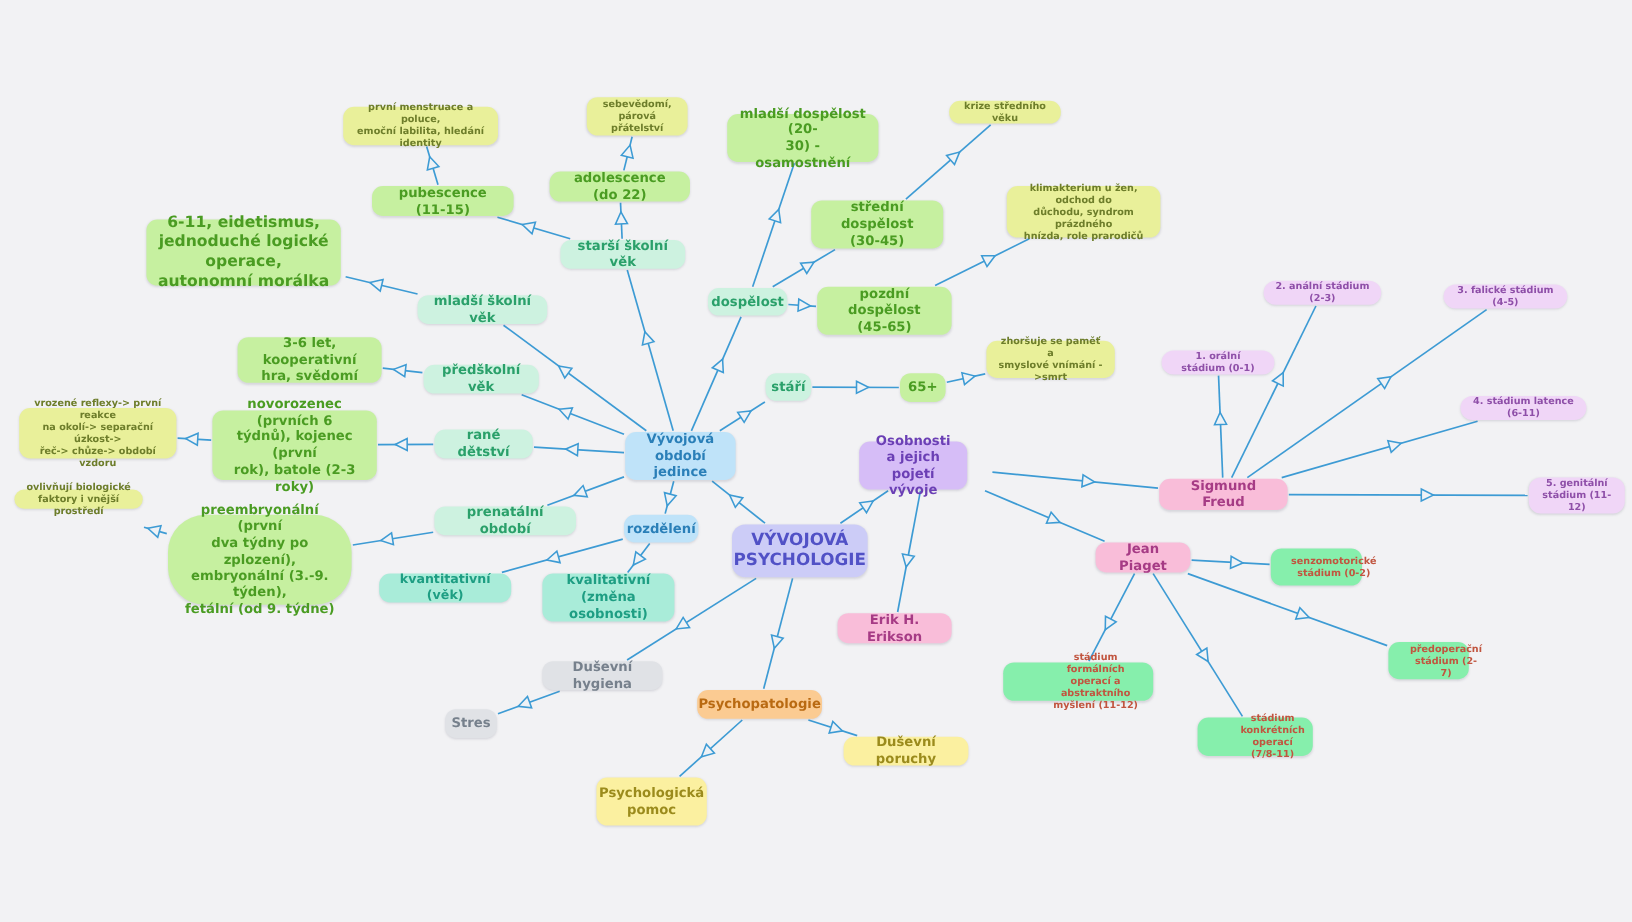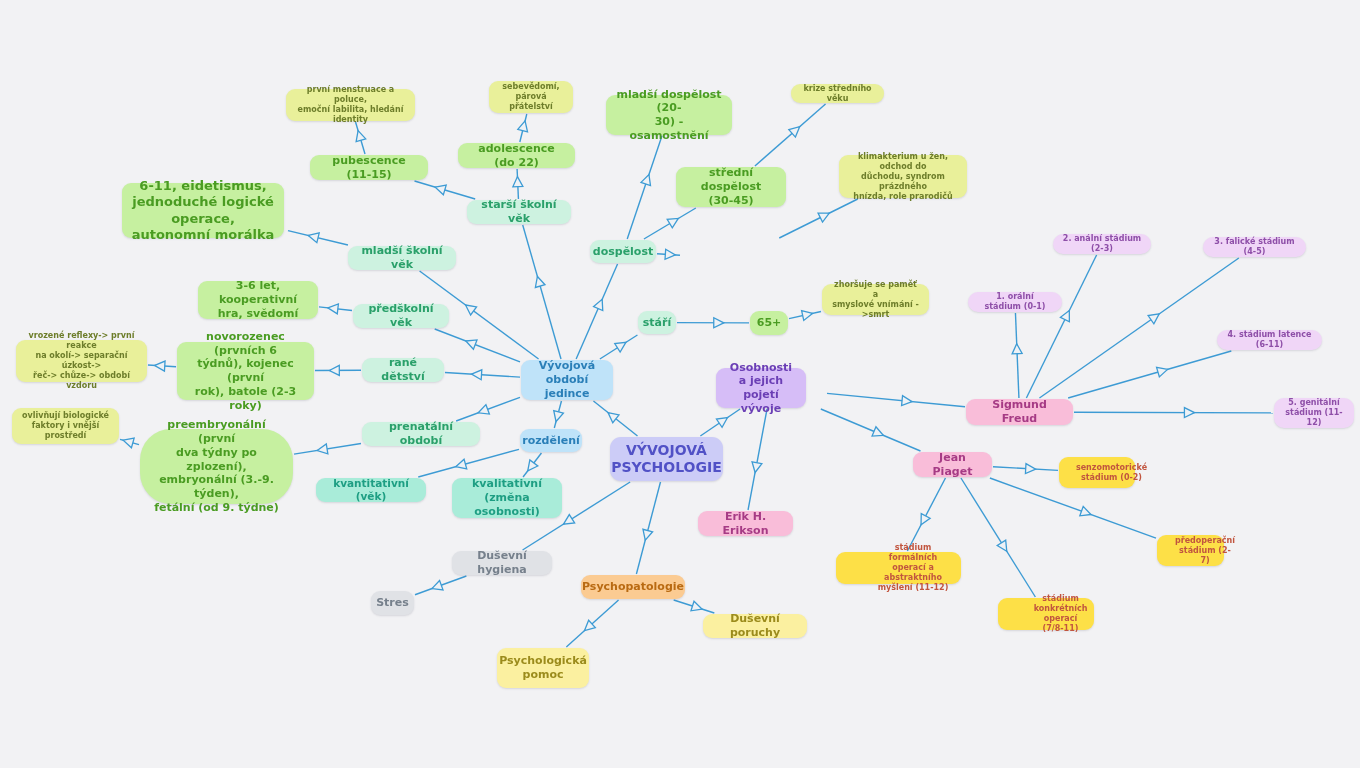--- a/index.html
+++ b/index.html
@@ -28,21 +28,21 @@
   
   .c-central{background:#ccccf7;color:#5151c6;border-radius:11px;}
   .c-blue{background:#bfe3f9;color:#2a7fb8;}
   .c-mint{background:#cdf2e0;color:#2aa06a;}
   .c-teal{background:#a9ecd9;color:#1e9e83;}
   .c-green{background:#c6f0a0;color:#4a9c22;}
   .c-ygreen{background:#e9f09a;color:#6d7d2a;}
   .c-violet{background:#d6bdf7;color:#6b3fb5;}
   .c-lilac{background:#f0d6f7;color:#8e4fa8;border-radius:10px;}
   .c-pink{background:#f9bdd9;color:#a63b85;}
-  .c-salmon{background:#fde047;color:#c1553f;padding-left:38px;}
+  .c-salmon{background:#86efac;color:#c1553f;padding-left:38px;}
   .c-orange{background:#fbcb92;color:#b96a12;}
   .c-yellow{background:#fbf0a0;color:#9b8b1c;}
   .c-gray{background:#e0e2e6;color:#76808c;}
 </style>
 </head>
 <body>
 
 <div id="canvas">
   <svg id="edges" xmlns="http://www.w3.org/2000/svg">
       <g>
@@ -236,21 +236,21 @@
 období jedince</div>
     <div class="node c-blue" style="left: 520px; top: 429px; width: 62px; height: 23px; font-size: 11px;">rozdělení</div>
     <div class="node c-teal" style="left: 316px; top: 478px; width: 110px; height: 24px; font-size: 10.5px;">kvantitativní (věk)</div>
     <div class="node c-teal" style="left: 452px; top: 478px; width: 110px; height: 40px; font-size: 11px;">kvalitativní
 (změna osobnosti)</div>
     <div class="node c-mint" style="left: 362px; top: 422px; width: 118px; height: 24px; font-size: 11px;">prenatální období</div>
     <div class="node c-green" style="left: 140px; top: 429px; width: 153px; height: 75px; font-size: 11px; border-radius: 31px;">preembryonální (první
 dva týdny po zplození),
 embryonální (3.-9. týden),
 fetální (od 9. týdne)</div>
-    <div class="node c-ygreen" style="left: 12px; top: 408px; width: 107px; height: 36px; font-size: 8px;">ovlivňují biologické
+    <div class="node c-ygreen" style="left: 12px; top: 408px; width: 107px; height: 16px; font-size: 8px;">ovlivňují biologické
 faktory i vnější prostředí</div>
     <div class="node c-mint" style="left: 362px; top: 358px; width: 82px; height: 24px; font-size: 11px;">rané dětství</div>
     <div class="node c-green" style="left: 177px; top: 342px; width: 137px; height: 58px; font-size: 11px;">novorozenec (prvních 6
 týdnů), kojenec (první
 rok), batole (2-3 roky)</div>
     <div class="node c-ygreen" style="left: 16px; top: 340px; width: 131px; height: 42px; font-size: 8px;">vrozené reflexy-&gt; první reakce
 na okolí-&gt; separační úzkost-&gt;
 řeč-&gt; chůze-&gt; období vzdoru</div>
     <div class="node c-mint" style="left: 353px; top: 304px; width: 96px; height: 24px; font-size: 11px;">předškolní věk</div>
     <div class="node c-green" style="left: 198px; top: 281px; width: 120px; height: 38px; font-size: 11px;">3-6 let, kooperativní
@@ -265,20 +265,22 @@
 emoční labilita, hledání identity</div>
     <div class="node c-green" style="left: 458px; top: 143px; width: 117px; height: 25px; font-size: 11px;">adolescence (do 22)</div>
     <div class="node c-ygreen" style="left: 489px; top: 81px; width: 84px; height: 32px; font-size: 8px;">sebevědomí,
 párová přátelství</div>
     <div class="node c-mint" style="left: 590px; top: 240px; width: 66px; height: 23px; font-size: 11px;">dospělost</div>
     <div class="node c-green" style="left: 606px; top: 95px; width: 126px; height: 40px; font-size: 11px;">mladší dospělost (20-
 30) - osamostnění</div>
     <div class="node c-green" style="left: 676px; top: 167px; width: 110px; height: 40px; font-size: 11px;">střední dospělost
 (30-45)</div>
     <div class="node c-ygreen" style="left: 791px; top: 84px; width: 93px; height: 19px; font-size: 8px;">krize středního věku</div>
+    <div class="node c-green" style="left: 681px; top: 239px; width: 112px; height: 40px; font-size: 11px;">pozdní dospělost
+(45-65)</div>
     <div class="node c-ygreen" style="left: 839px; top: 155px; width: 128px; height: 43px; font-size: 8px;">klimakterium u žen, odchod do
 důchodu, syndrom prázdného
 hnízda, role prarodičů</div>
     <div class="node c-mint" style="left: 638px; top: 311px; width: 38px; height: 23px; font-size: 11px;">stáří</div>
     <div class="node c-green" style="left: 750px; top: 311px; width: 38px; height: 24px; font-size: 11px;">65+</div>
     <div class="node c-ygreen" style="left: 822px; top: 284px; width: 107px; height: 31px; font-size: 8px;">zhoršuje se paměť a
 smyslové vnímání -&gt;smrt</div>
     <div class="node c-violet" style="left: 716px; top: 368px; width: 90px; height: 40px; font-size: 11px;">Osobnosti a jejich
 pojetí vývoje</div>
     <div class="node c-pink" style="left: 698px; top: 511px; width: 95px; height: 25px; font-size: 11px;">Erik H. Erikson</div>

